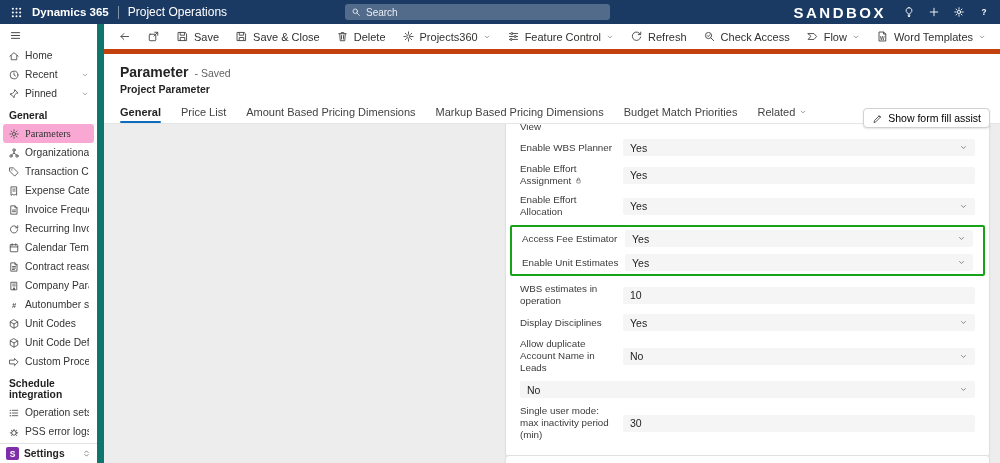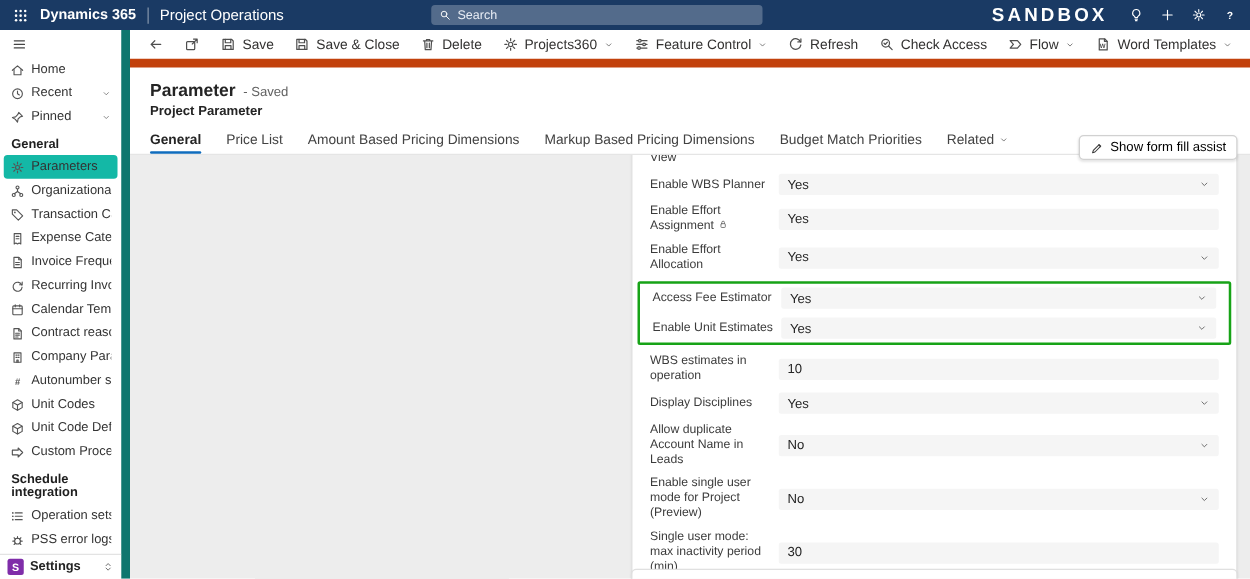--- a/index.html
+++ b/index.html
@@ -23,31 +23,31 @@
   .shell { display:flex; height:439px; }
 
   
   .sidebar { width:104px; flex:0 0 104px; background:#fff; border-right:7px solid #0f766e; position:relative; overflow:hidden; font-size:10.3px; }
   .hamburger-row { height:22px; display:flex; align-items:center; padding:0 9px; }
   .hamburger-row .icon { width:13px; height:13px; color:#444; cursor:pointer; }
   .side-item { height:19px; display:flex; align-items:center; gap:5px; padding:0 5px; margin:0 3px; border-radius:3px; color:#333; white-space:nowrap; overflow:hidden; cursor:pointer; }
   .side-item .icon { flex:0 0 12px; width:12px; height:12px; color:#545454; }
   .side-item .lbl { overflow:hidden; text-overflow:clip; }
   .side-item .chev { margin-left:auto; flex:0 0 8px; width:8px; height:8px; color:#666; }
-  .side-item.selected { background:#14b8a6; }
+  .side-item.selected { background:#f9a8d4;font-family:Liberation Serif, serif; }
   .side-header { font-weight:bold; color:#1f1f1f; padding:7px 9px 3px; font-size:10.3px; }
   .side-footer { position:absolute; left:0; right:0; bottom:0; height:20px; background:#fff; border-top:1px solid #e3e3e3; display:flex; align-items:center; gap:5px; padding:0 6px; cursor:pointer; }
   .avatar { width:13px; height:13px; border-radius:2px; background:var(--avatar); color:#fff; font-size:8.5px; font-weight:bold; display:flex; align-items:center; justify-content:center; }
   .side-footer .flabel { font-weight:bold; font-size:10.3px; }
   .side-footer .chev { margin-left:auto; width:9px; height:9px; color:#555; }
 
   
   .main { flex:1; min-width:0; display:flex; flex-direction:column; position:relative; background:#fff; }
 
-  .commandbar { height:30px; display:flex; align-items:center; padding:0 12px 0 14px; gap:16px; font-size:11px; color:#323130; border-bottom:7px solid #c2410c; white-space:nowrap; }
+  .commandbar { height:30px; display:flex; align-items:center; padding:0 12px 0 14px; gap:16px; font-size:11px; color:#323130; border-bottom:5px solid #c2410c; white-space:nowrap; }
   .cmd { display:flex; align-items:center; gap:5px; cursor:pointer; }
   .cmd .icon { width:13px; height:13px; color:#4f4f4f; }
   .cmd .chev { width:8px; height:8px; color:#555; }
 
   .pagehead { padding:10px 0 4px 16px; }
   .title-row { display:flex; align-items:baseline; gap:6px; }
   .ptitle { font-size:14px; font-weight:bold; line-height:17px; }
   .psaved { font-size:10.5px; color:#616161; }
   .psub { font-size:10.5px; font-weight:bold; margin-top:2px; line-height:13px; }
 
@@ -592,21 +592,20 @@
               <div class="fval">
                 <span>No</span>
                 <span class="icon fchev">
                   <svg viewBox="0 0 16 16" fill="none" stroke="currentColor" stroke-width="1.2" stroke-linecap="round" stroke-linejoin="round">
                     <path d="M4.5 6.2L8 9.7l3.5-3.5"></path>
                   </svg>
                 </span>
               </div>
             </div>
             <div class="frow">
-              <div class="flbl">Enable single user mode for Project (Preview)</div>
               <div class="fval">
                 <span>No</span>
                 <span class="icon fchev">
                   <svg viewBox="0 0 16 16" fill="none" stroke="currentColor" stroke-width="1.2" stroke-linecap="round" stroke-linejoin="round">
                     <path d="M4.5 6.2L8 9.7l3.5-3.5"></path>
                   </svg>
                 </span>
               </div>
             </div>
             <div class="frow">

